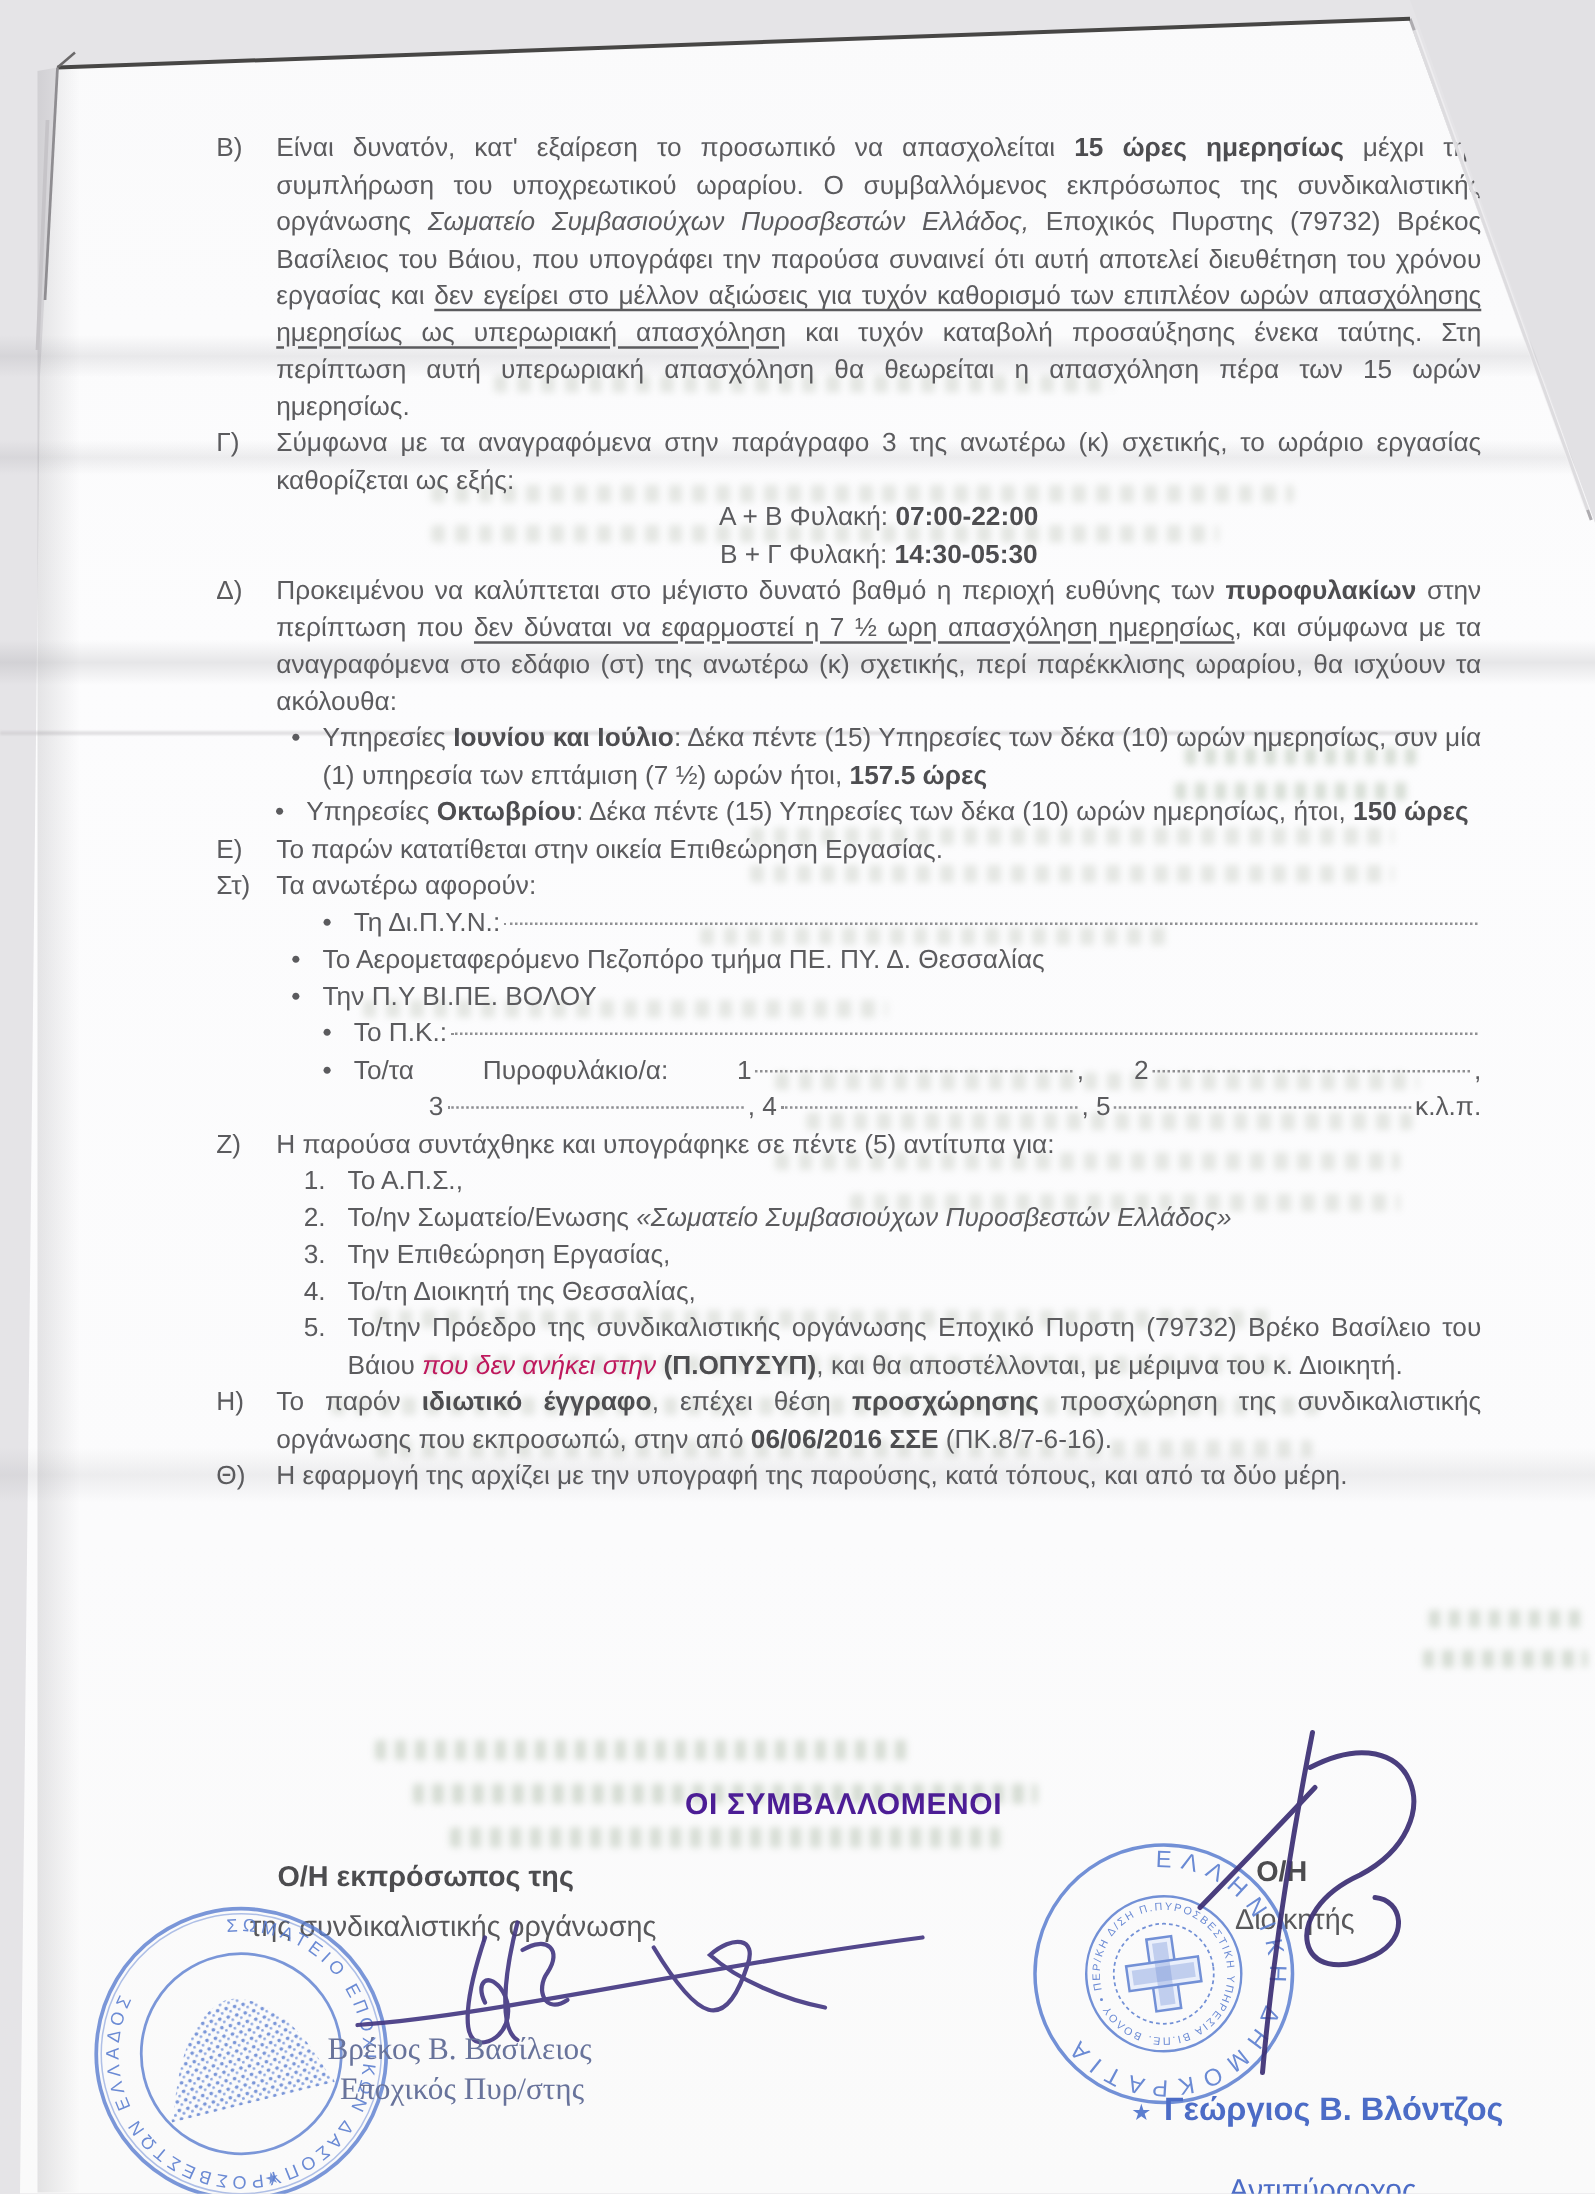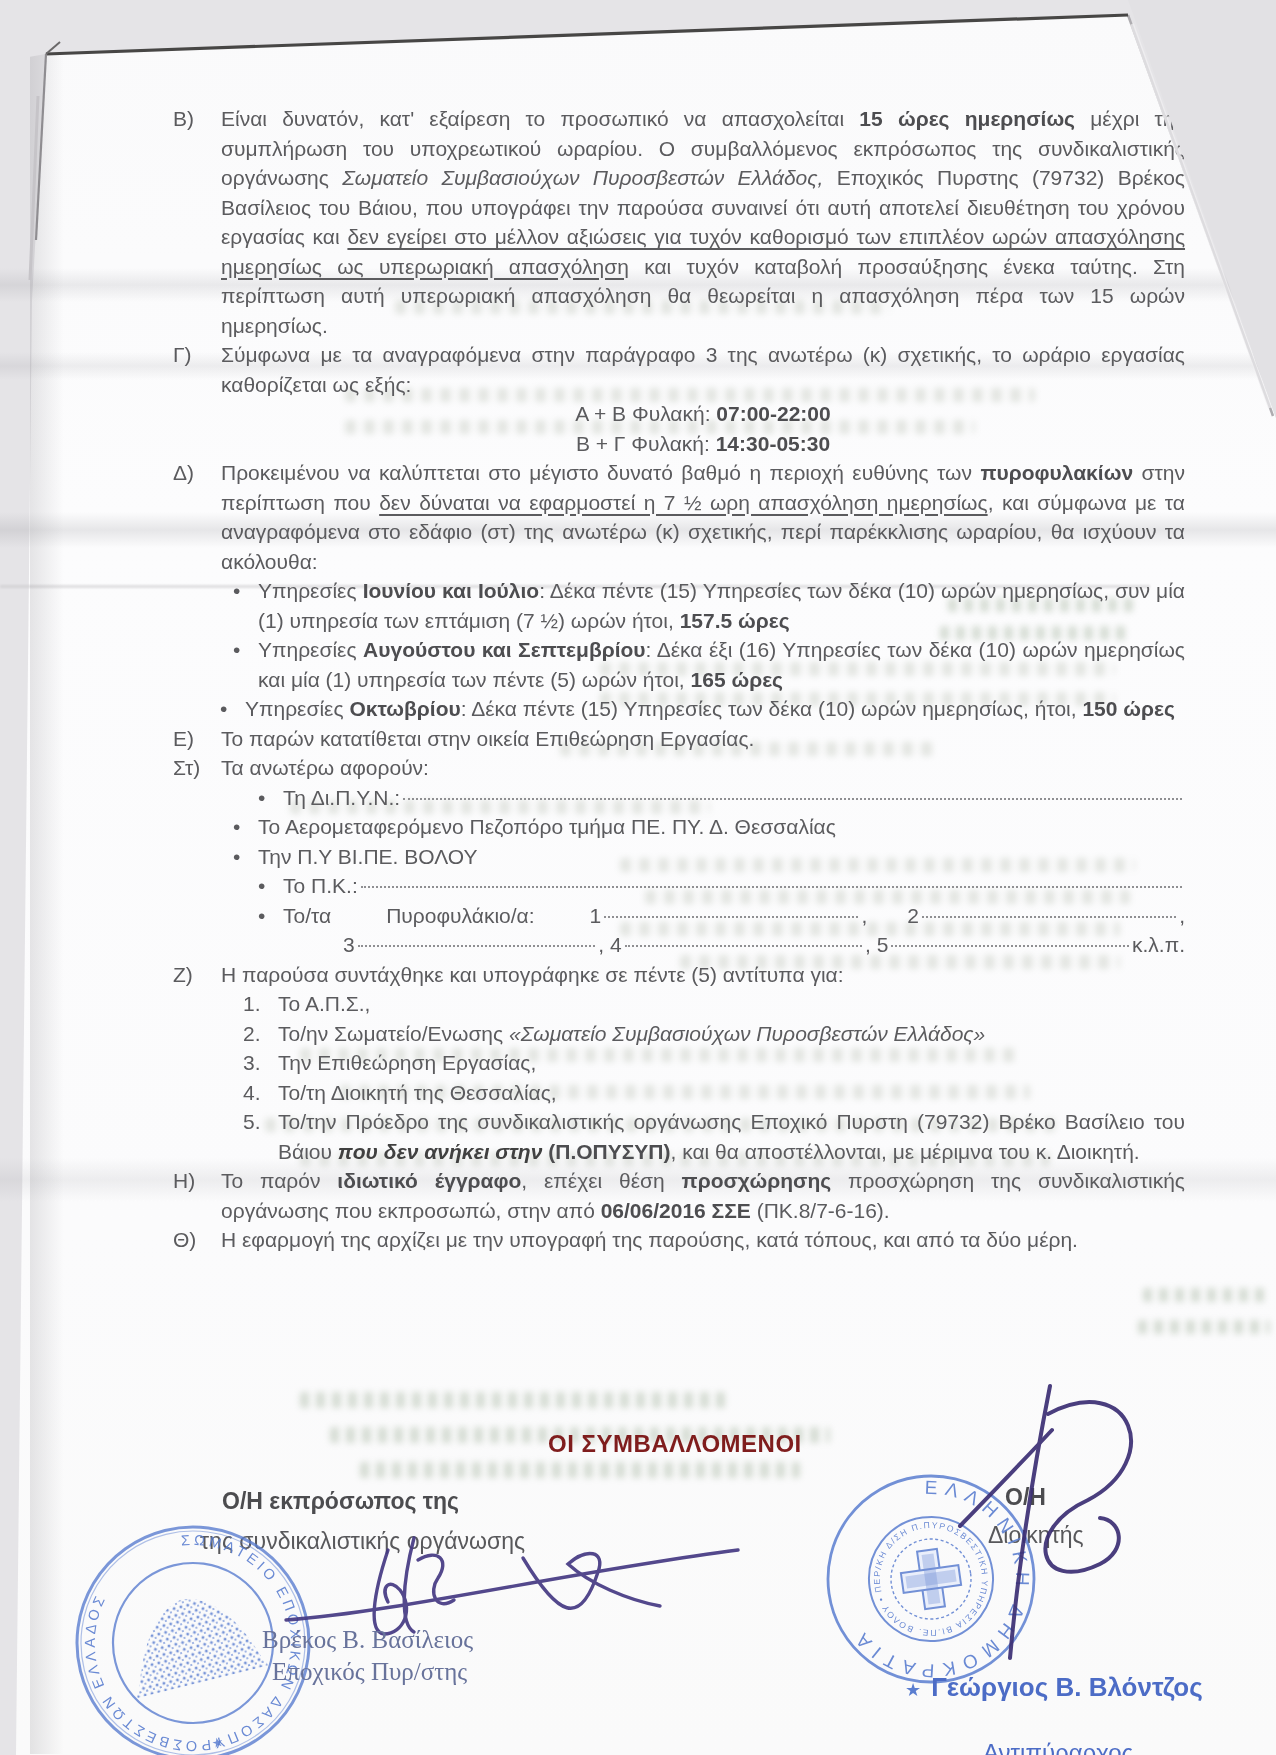--- a/index.html
+++ b/index.html
@@ -37,24 +37,24 @@
   .num{padding-left:105px;text-indent:-35px;}
   .num .no{display:inline-block;width:35px;text-indent:0;}
   .flexrow{display:flex;align-items:baseline;text-indent:0;}
   .flexrow .dot{flex:0 0 25px;}
   .flexrow .pad{flex:0 0 85px;}
   .leader{flex:1 1 30px;border-bottom:2.5px dotted #8f8f92;transform:translateY(-5px);margin:0 3px;}
   .gap{display:inline-block;}
   .b{font-weight:bold;color:#4d4d50;}
   .i{font-style:italic;}
   .u{text-decoration:underline;text-underline-offset:4px;}
-  .bi{font-weight:bold;font-style:italic;color:#404040;}
+  .bi{font-weight:normal;font-style:italic;color:#be185d;}
   
   .abs{position:absolute;z-index:2;}
-  .title{font-weight:bold;font-size:24px;letter-spacing:.5px;color:#7f1d1d;}
+  .title{font-weight:bold;font-size:24px;letter-spacing:.5px;color:#4c1d95;}
   .sig-label-b{font-weight:bold;font-size:23px;color:#4c4c4f;}
   .sig-label{font-size:23px;color:#58585b;}
   .name-serif{font-family:"Liberation Serif",serif;font-size:25px;color:#68739b;}
   .name-blue{font-size:26px;font-weight:600;color:#4c6cc6;}
   .role-blue{font-size:24px;font-weight:500;color:#4c6cc6;}
   .star{color:#5b7ed0;font-size:18px;margin-right:10px;}
   svg{overflow:visible;}
   .edges{position:absolute;inset:0;z-index:3;pointer-events:none;}
 </style>
 </head>
@@ -92,21 +92,20 @@
 <div class="bleed green" style="left:330px;top:1427px;width:500px;height:16px;"></div>
 <div class="bleed green" style="left:360px;top:1462px;width:440px;height:16px;"></div>
 
 <div class="doc" id="doc">
     <div class="blk"><span class="mk">Β)</span><span>Είναι δυνατόν, κατ' εξαίρεση το προσωπικό να απασχολείται </span><span class="b">15 ώρες ημερησίως</span><span> μέχρι την συμπλήρωση του υποχρεωτικού ωραρίου. Ο συμβαλλόμενος εκπρόσωπος της συνδικαλιστικής οργάνωσης </span><span class="i">Σωματείο Συμβασιούχων Πυροσβεστών Ελλάδος,</span><span> Εποχικός Πυρστης (79732) Βρέκος Βασίλειος του Βάιου, που υπογράφει την παρούσα συναινεί ότι αυτή αποτελεί διευθέτηση του χρόνου εργασίας και </span><span class="u">δεν εγείρει στο μέλλον αξιώσεις για τυχόν καθορισμό των επιπλέον ωρών απασχόλησης ημερησίως ως υπερωριακή απασχόληση</span><span> και τυχόν καταβολή προσαύξησης ένεκα ταύτης. Στη περίπτωση αυτή υπερωριακή απασχόληση θα θεωρείται η απασχόληση πέρα των 15 ωρών ημερησίως.</span></div>
     <div class="blk"><span class="mk">Γ)</span><span>Σύμφωνα με τα αναγραφόμενα στην παράγραφο 3 της ανωτέρω (κ) σχετικής, το ωράριο εργασίας καθορίζεται ως εξής:</span></div>
     <div class="plain"><span>Α + Β Φυλακή: </span><span class="b">07:00-22:00</span></div>
     <div class="plain"><span>Β + Γ Φυλακή: </span><span class="b">14:30-05:30</span></div>
     <div class="blk"><span class="mk">Δ)</span><span>Προκειμένου να καλύπτεται στο μέγιστο δυνατό βαθμό η περιοχή ευθύνης των </span><span class="b">πυροφυλακίων</span><span> στην περίπτωση που </span><span class="u">δεν δύναται να  εφαρμοστεί η  7 ½ ωρη απασχόληση ημερησίως</span><span>, και σύμφωνα με τα αναγραφόμενα στο εδάφιο (στ) της ανωτέρω (κ) σχετικής, περί παρέκκλισης ωραρίου, θα ισχύουν τα ακόλουθα:</span></div>
     <div class="bull"><span class="dot">•</span><span>Υπηρεσίες </span><span class="b">Ιουνίου και Ιούλιο</span><span>: Δέκα πέντε (15) Υπηρεσίες των δέκα (10) ωρών ημερησίως, συν μία (1) υπηρεσία των επτάμιση (7 ½) ωρών ήτοι, </span><span class="b">157.5 ώρες</span></div>
-    <div class="bull"><span class="dot">•</span><span>Υπηρεσίες </span><span class="b">Αυγούστου και Σεπτεμβρίου</span><span>:  Δέκα έξι (16) Υπηρεσίες των δέκα (10) ωρών ημερησίως και μία (1) υπηρεσία των πέντε (5) ωρών ήτοι, </span><span class="b">165 ώρες</span></div>
     <div class="bull tight"><span class="dot">•</span><span>Υπηρεσίες </span><span class="b">Οκτωβρίου</span><span>: Δέκα πέντε (15) Υπηρεσίες των δέκα (10) ωρών ημερησίως, ήτοι, </span><span class="b">150 ώρες</span></div>
     <div class="blk"><span class="mk">Ε)</span><span>Το παρών κατατίθεται στην οικεία Επιθεώρηση Εργασίας.</span></div>
     <div class="blk"><span class="mk">Στ)</span><span>Τα ανωτέρω αφορούν:</span></div>
     <div class="bull flexrow">
       <span class="dot">•</span>
       <span>Τη Δι.Π.Υ.Ν.: </span>
       <span class="leader"></span>
     </div>
     <div class="bull"><span class="dot">•</span><span>Το Αερομεταφερόμενο Πεζοπόρο τμήμα ΠΕ. ΠΥ. Δ. Θεσσαλίας</span></div>
     <div class="bull"><span class="dot">•</span><span>Την Π.Υ ΒΙ.ΠΕ. ΒΟΛΟΥ</span></div>

